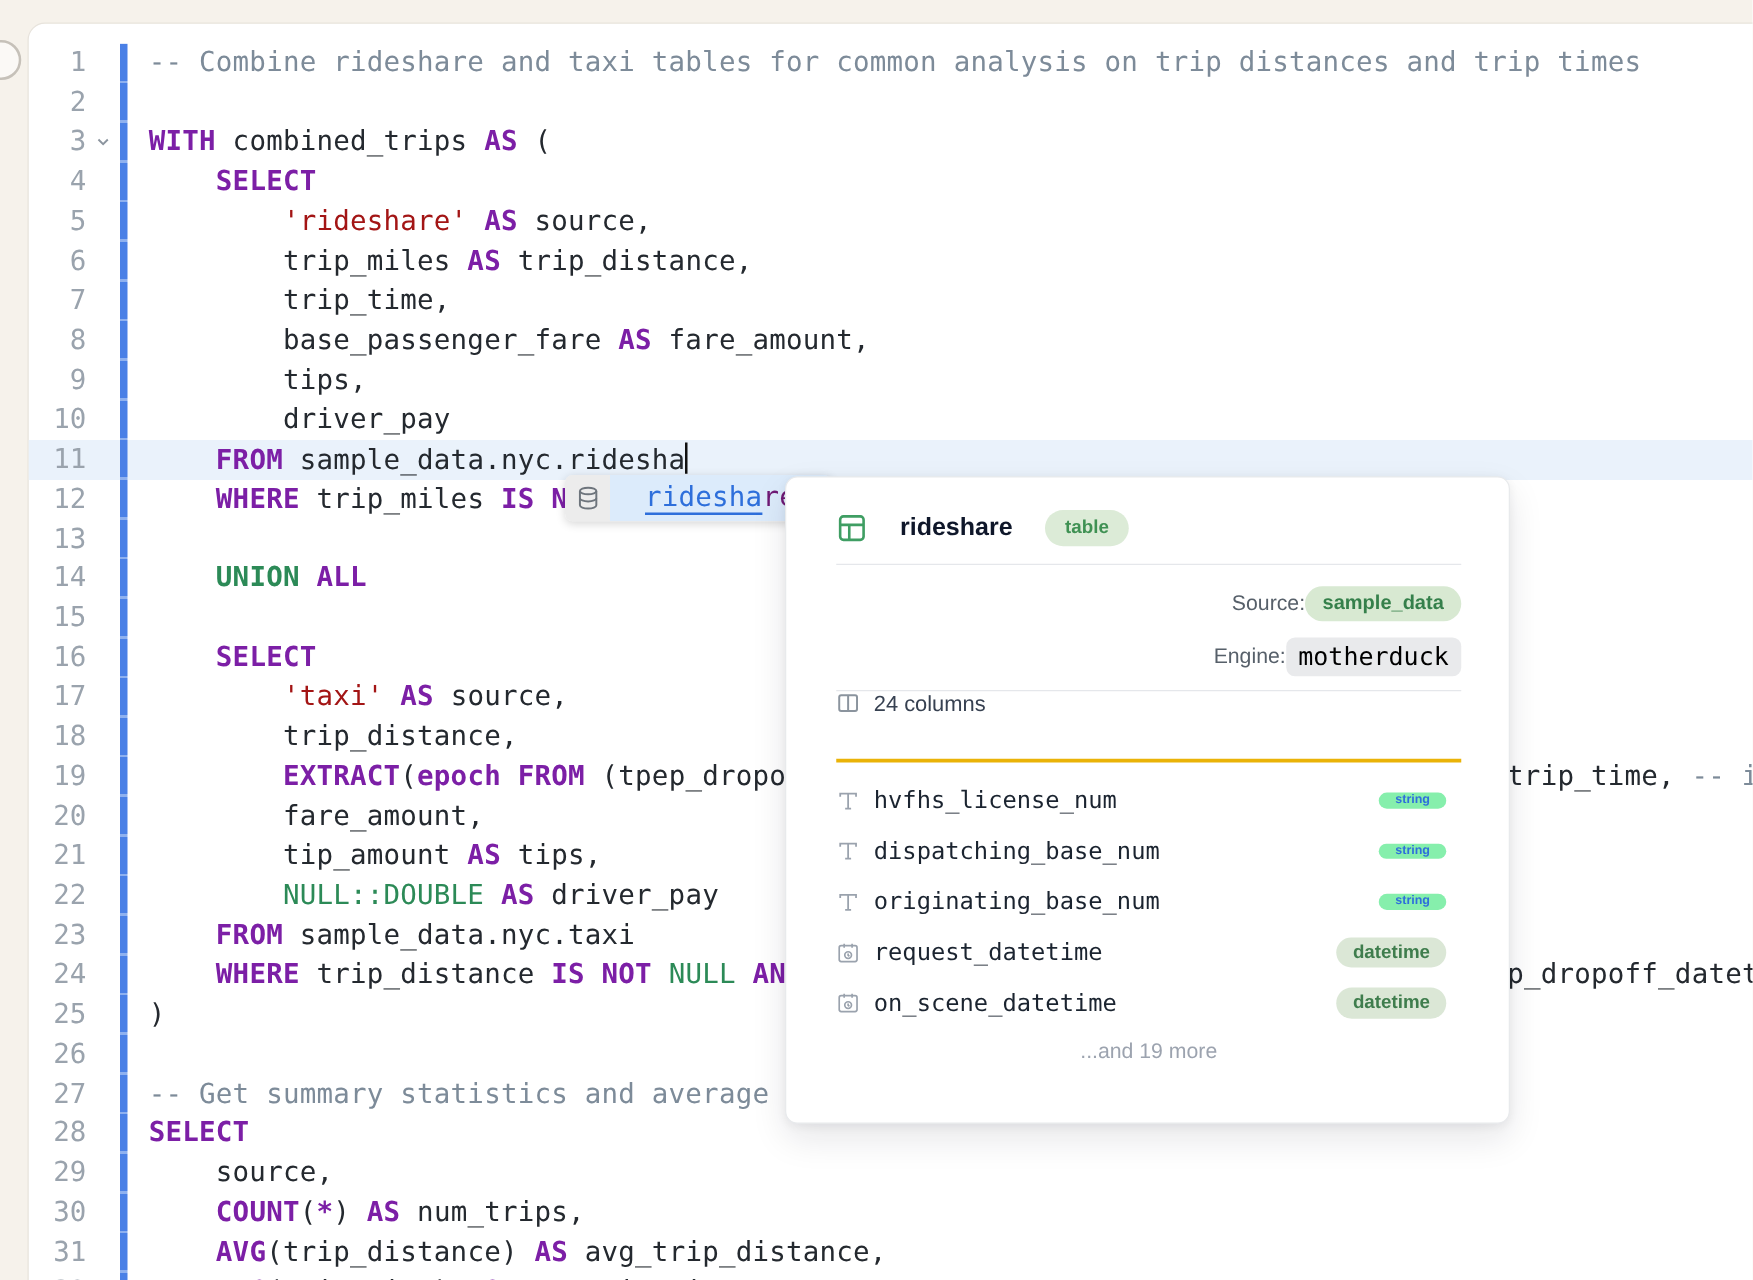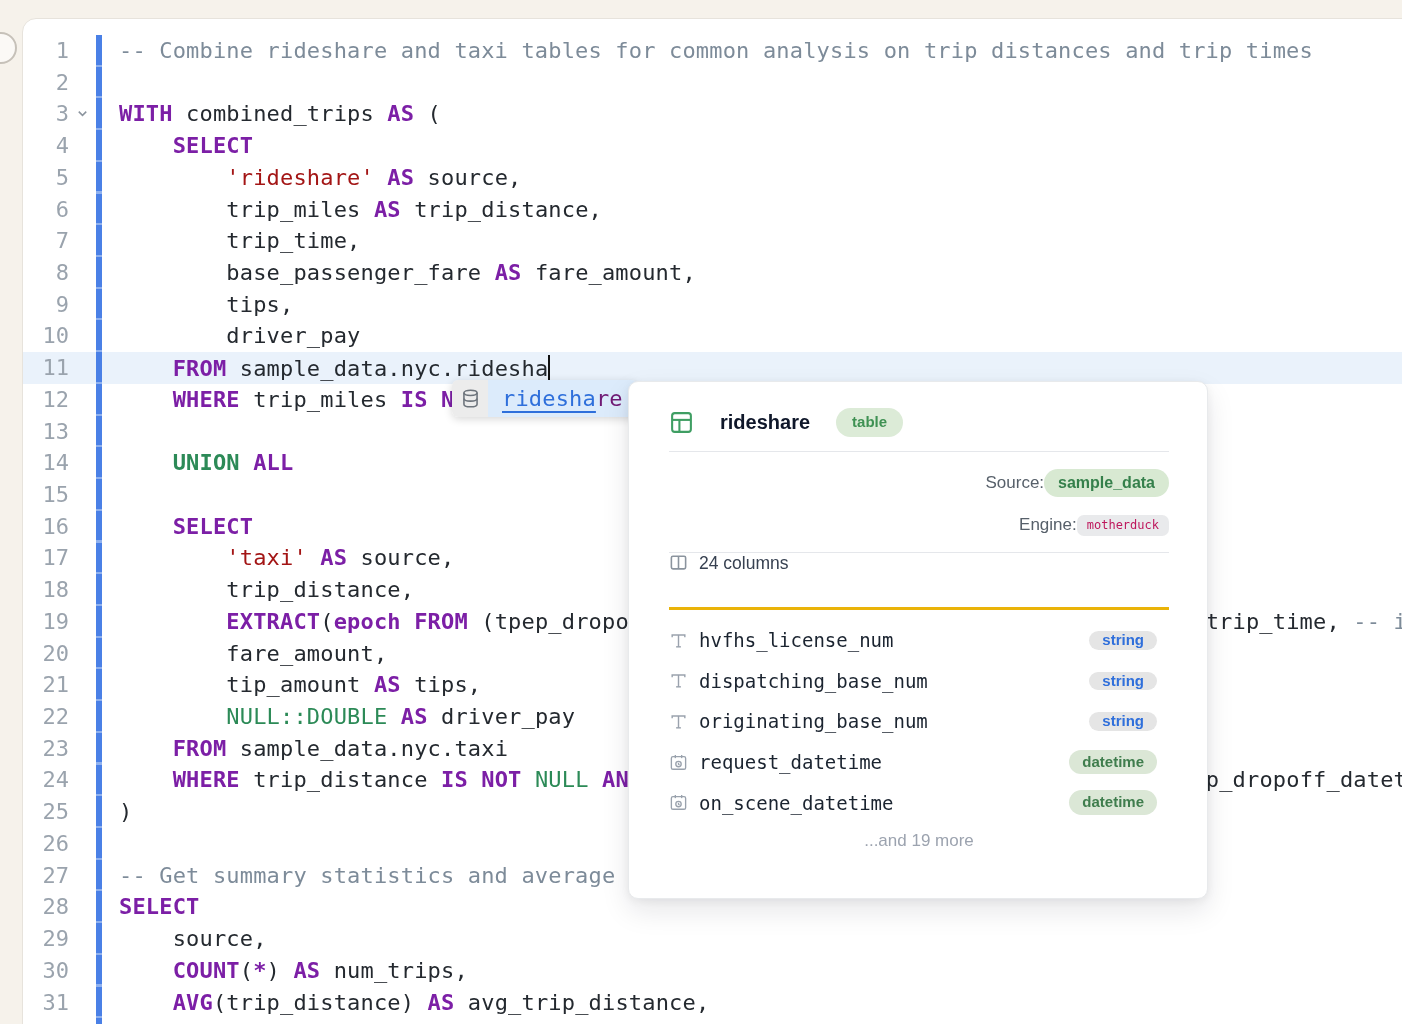--- a/index.html
+++ b/index.html
@@ -29,39 +29,39 @@
   .g{color:#2c8a57}
   .gb{color:#2c8a57;font-weight:bold}
   .s{color:#a31515}
   .c{color:#7d8b99}
   .cursor{display:inline-block;width:0;border-left:2px solid #111;height:25px;vertical-align:-4px}
 
   
   .suggest{position:absolute;left:452px;top:380px;height:37px;display:flex;z-index:10;
            border-radius:6px;overflow:hidden;box-shadow:0 2px 8px rgba(0,0,0,.16)}
   .sg-icon{width:36px;background:#ececec;display:flex;align-items:center;justify-content:center;color:#6d747c}
-  .sg-text{background:#dcebfb;display:flex;align-items:center;padding:0 14px;
+  .sg-text{background:#dcebfb;display:flex;align-items:center;padding:0 28px;
            font-family:"DejaVu Sans Mono","Liberation Mono",monospace;font-size:22px;letter-spacing:.17px}
   .sg-match{color:#2e6fdb;text-decoration:underline;text-underline-offset:5px;text-decoration-thickness:2px}
   .sg-rest{color:#701a75}
 
   
   .popup{position:absolute;left:628px;top:381px;width:580px;height:518px;background:#fff;
          border:1px solid #e8eaec;border-radius:10px;z-index:20;box-sizing:border-box;
          padding:0 38px 0 40px;
          box-shadow:0 12px 28px rgba(15,23,42,.10),0 2px 8px rgba(15,23,42,.06)}
   .p-header{height:70px;display:flex;align-items:center;gap:26px;padding-top:12px;
             border-bottom:1px solid #e5e7eb;box-sizing:border-box}
   .p-title{font-size:20px;font-weight:bold;color:#0f172a}
   .pill{border-radius:999px;font-weight:bold;display:inline-block;line-height:1.25}
   .pill.table{background:#dcebd7;color:#3f9153;font-size:15px;padding:5px 16px}
   .pill.green{background:#d8e9d2;color:#35804b;font-size:16px;padding:4px 14px}
-  .pill.gray{background:#e9eaec;color:#be185d;font-size:12px;padding:3px 10px;border-radius:7px;
+  .pill.gray{background:#e9eaec;color:#000000;font-size:20px;padding:3px 10px;border-radius:7px;
              font-weight:normal;font-family:"DejaVu Sans Mono","Liberation Mono",monospace}
-  .pill.blue{background:#e5e5e5;color:#2f6fdb;font-size:15px;padding:0 13px}
+  .pill.blue{background:#86efac;color:#2f6fdb;font-size:10px;padding:0 13px}
   .pill.dgreen{background:#dbe7d6;color:#3f7d4d;font-size:15px;padding:3px 13px}
   .info{padding:10px 0 6px 0;border-bottom:1px solid #e5e7eb}
   .info-row{height:42px;display:flex;align-items:center;justify-content:flex-end}
   .info-label{font-size:17px;color:#57606a}
   .colsum{height:54px;display:flex;gap:11px;border-bottom:3px solid #eab308;
           color:#374151;font-size:17.5px}
   .cols{padding-top:10px}
   .col-row{height:40.6px;display:flex;align-items:center}
   .col-icon{width:30px;color:#9aa2ad;display:flex;align-items:center}
   .col-name{font-family:"DejaVu Sans Mono","Liberation Mono",monospace;font-size:19px;color:#1b2430}

